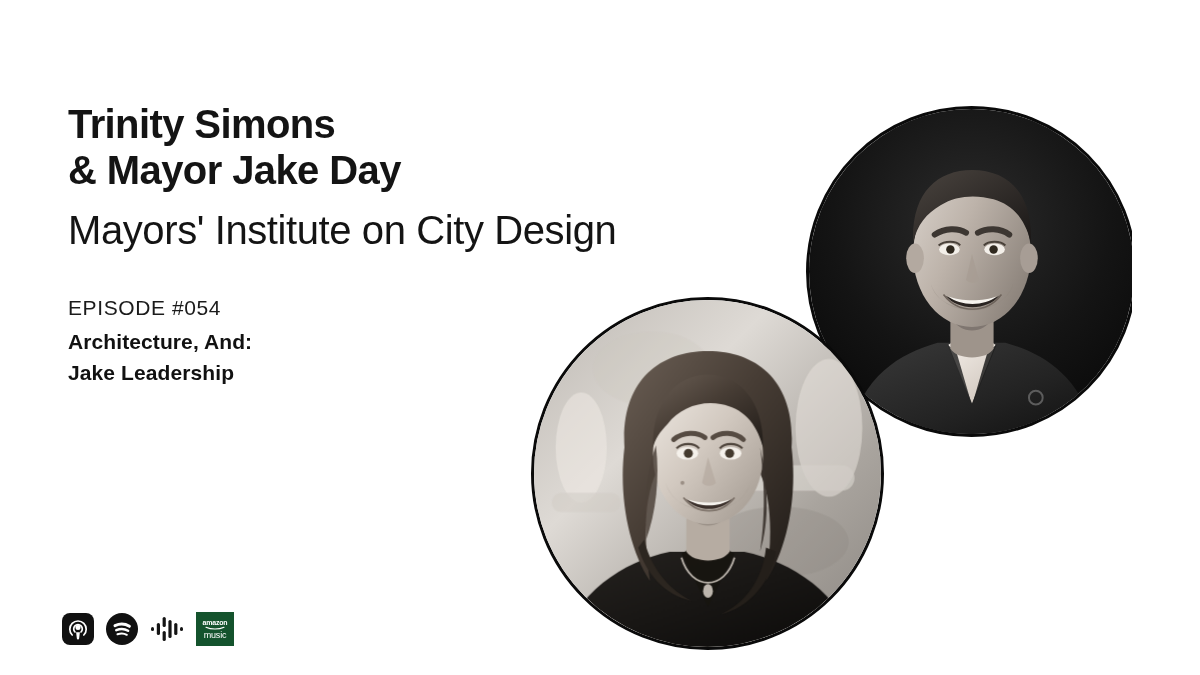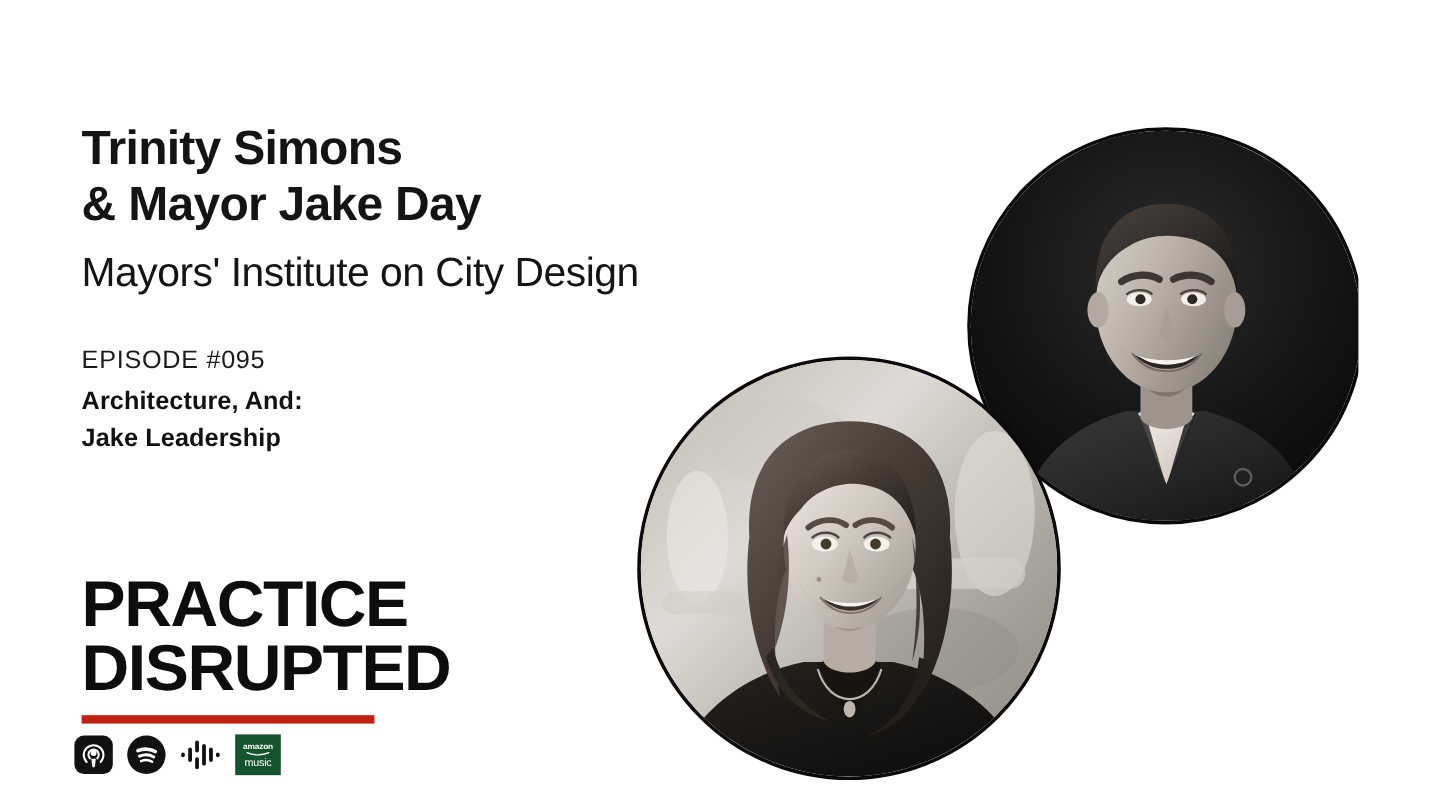--- a/index.html
+++ b/index.html
@@ -36,21 +36,21 @@
     font-size: 40px;
     font-weight: 700;
     line-height: 1.14;
     letter-spacing: -0.6px;
     color: #141414;
     margin: 0;
     white-space: pre-line;
   }
 
   .org-line {
-    font-size: 34px;
+    font-size: 40px;
     font-weight: 300;
     line-height: 1.18;
     letter-spacing: -0.4px;
     color: #141414;
     margin: 14px 0 0 0;
   }
 
   .episode-no {
     font-size: 21px;
     font-weight: 400;
@@ -177,31 +177,26 @@
 <body>
 
 <div id="poster">
 
   <div class="text-col">
     <h1 class="guest-names">Trinity Simons
 &amp; Mayor Jake Day</h1>
 
     <h2 class="org-line">Mayors' Institute on City Design</h2>
 
-    <p class="episode-no">EPISODE #095</p>
+    <p class="episode-no">EPISODE #054</p>
 
     <p class="episode-title">Architecture, And:
 Jake Leadership</p>
   </div>
 
-  <div class="brand">
-    <span class="brand-word">PRACTICE</span>
-    <span class="brand-word">DISRUPTED</span>
-    <div class="brand-rule"></div>
-  </div>
 
   <div class="platforms">
 
     <div class="platform-icon ico-apple">
       <svg viewBox="0 0 32 32">
         <g fill="none" stroke="#ffffff" stroke-width="1.7">
           <path d="M10.2 22.0 A8.2 8.2 0 1 1 21.8 22.0" stroke-linecap="round"></path>
           <path d="M13.0 19.0 A4.3 4.3 0 1 1 19.0 19.0" stroke-linecap="round"></path>
         </g>
         <circle cx="16" cy="14.4" r="2.5" fill="#ffffff"></circle>

